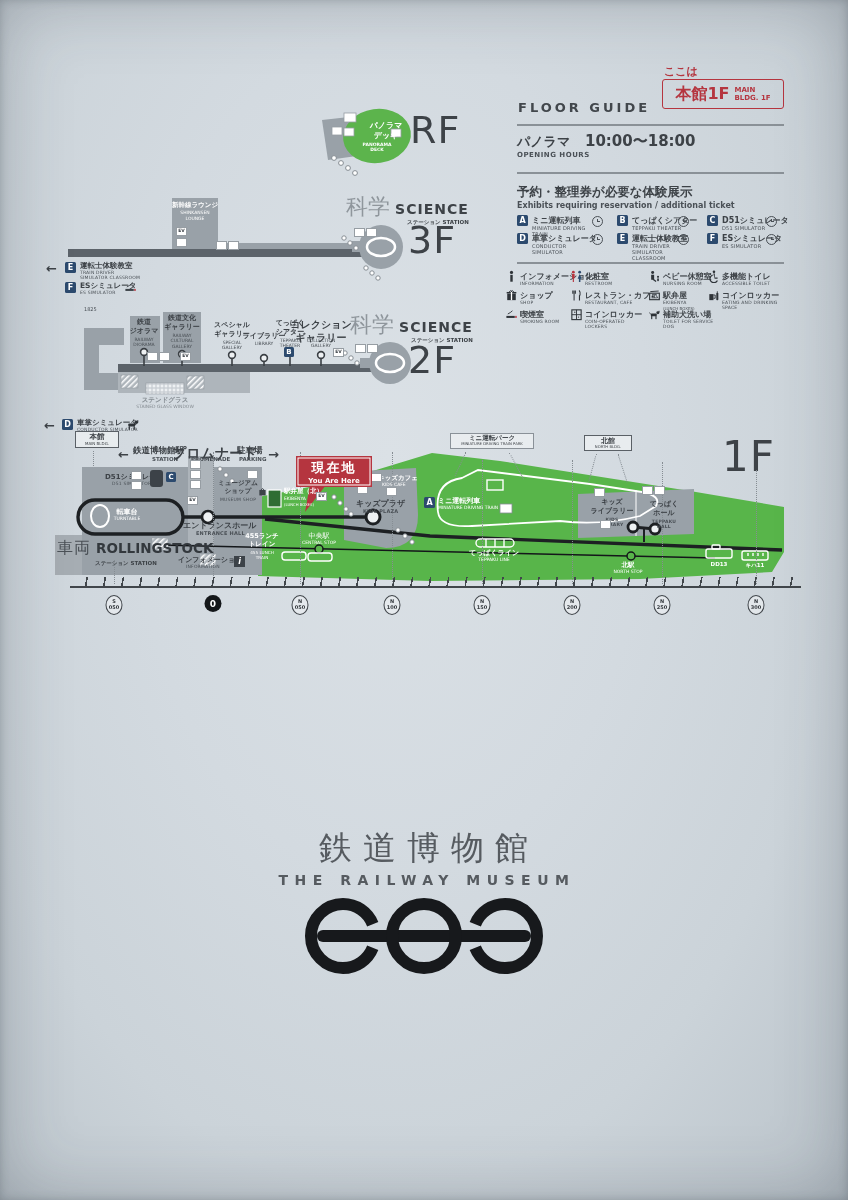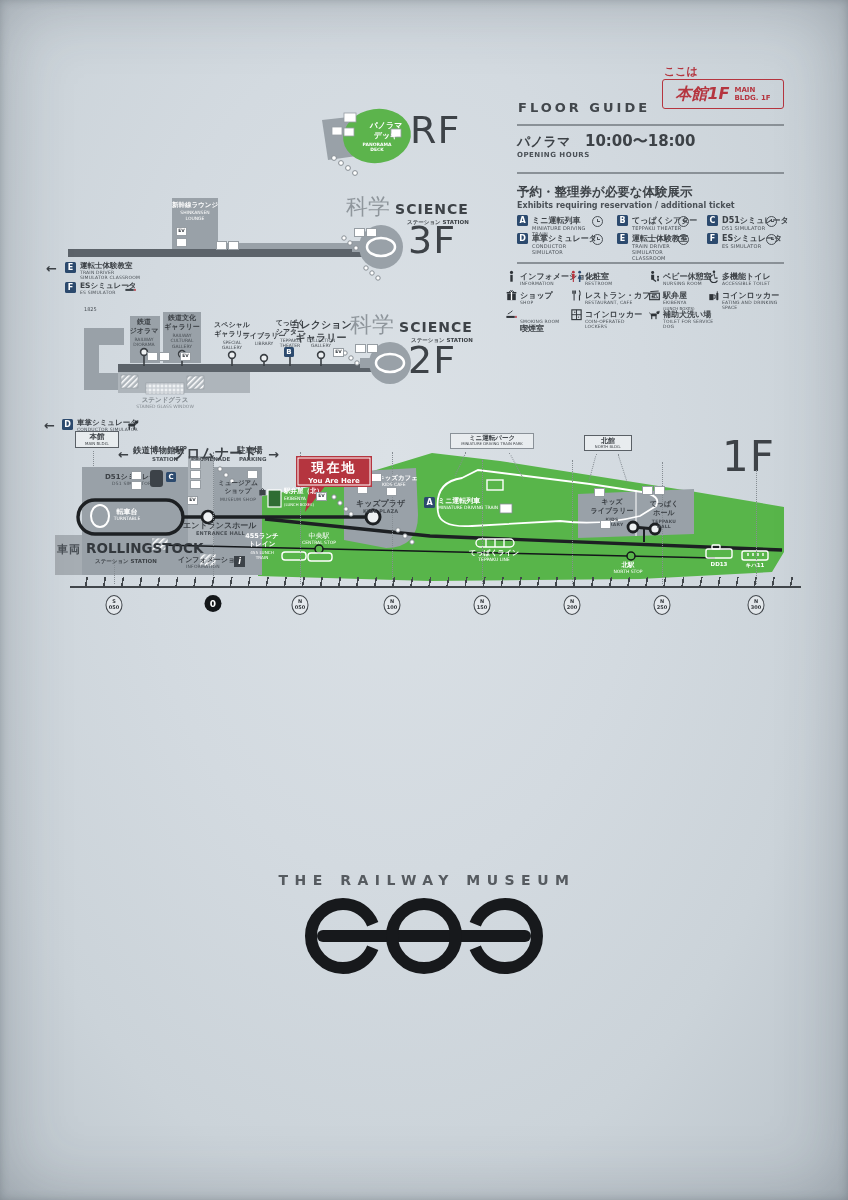--- a/index.html
+++ b/index.html
@@ -198,21 +198,21 @@
       <circle cx="343" cy="936" r="32" stroke-width="12" pathLength="100" stroke-dasharray="0 6 88 6"></circle>
       <circle cx="424" cy="936" r="32" stroke-width="12"></circle>
       <circle cx="505" cy="936" r="32" stroke-width="12" pathLength="100" stroke-dasharray="44 12 44"></circle>
     </g>
   </svg>
 
   <div class="abs" style="left:518px;top:100px;font-size:13px;font-weight:bold;letter-spacing:3px;color:#42474c;">FLOOR GUIDE</div>
   <div class="abs" style="left:664px;top:64px;font-size:11px;font-weight:bold;color:#b5353f;">ここは</div>
   <div class="abs" style="left:662px;top:79px;width:120px;height:28px;border:1.5px solid #b5353f;border-radius:3px;
               display:flex;align-items:center;justify-content:center;gap:5px;color:#b5353f;">
-    <span style="font-size:16px;font-weight:bold;font-style:italic;">本館1F</span>
+    <span style="font-size:16px;font-weight:bold;">本館1F</span>
     <span class="pre" style="font-size:7px;font-weight:bold;line-height:1.2;">MAIN
 BLDG. 1F</span>
   </div>
   <div class="rule" style="left:517px;top:124px;width:267px;"></div>
   <div class="abs" style="left:517px;top:133px;font-size:13px;font-weight:bold;">パノラマ</div>
   <div class="abs" style="left:585px;top:132px;font-size:15px;font-weight:bold;">10:00〜18:00</div>
   <div class="abs en" style="left:517px;top:151px;font-size:7px;font-weight:bold;letter-spacing:.5px;">OPENING HOURS</div>
   <div class="rule" style="left:517px;top:172px;width:267px;"></div>
 
   <div class="abs" style="left:517px;top:184px;font-size:12.5px;font-weight:bold;">予約・整理券が必要な体験展示</div>
@@ -317,21 +317,21 @@
       <rect x="10.6" y="2.5" width="1" height="1.6" fill="#2e3338"></rect>
     </svg>
   <div class="abs jp lbl8" style="left:722px;top:290px;">コインロッカー</div>
   <div class="abs en sub45" style="left:722px;top:300px;width:60px;">EATING AND DRINKING SPACE</div>
 
   <svg class="legend-icon" viewBox="0 0 14 14" style="left:505px;top:308px;">
     <rect x="1.5" y="8.5" width="9" height="2.2" fill="#2e3338"></rect>
       <rect x="11" y="8.5" width="1.6" height="2.2" fill="#b5353f"></rect>
     <path d="M3,6.5 q3,-1.5 5,-3.5" stroke="#2e3338" stroke-width="1" fill="none"></path>
     </svg>
-  <div class="abs jp lbl8" style="left:520px;top:323px;">喫煙室</div>
+  <div class="abs jp lbl8" style="left:520px;top:309px;">喫煙室</div>
   <div class="abs en sub45" style="left:520px;top:319px;">SMOKING ROOM</div>
 
   <svg class="legend-icon" viewBox="0 0 14 14" style="left:570px;top:308px;">
     <rect x="2" y="2" width="10" height="10.5" fill="none" stroke="#2e3338" stroke-width="1.2"></rect>
     <line x1="7" y1="2" x2="7" y2="12.5" stroke="#2e3338" stroke-width="1"></line>
     <line x1="2" y1="7.2" x2="12" y2="7.2" stroke="#2e3338" stroke-width="1"></line>
     <circle cx="5.2" cy="4.6" r="0.7" fill="#2e3338"></circle>
       <circle cx="9.2" cy="9.8" r="0.7" fill="#2e3338"></circle>
     </svg>
   <div class="abs jp lbl8" style="left:585px;top:309px;">コインロッカー</div>
@@ -479,21 +479,21 @@
   <div class="abs c en sub45" style="left:238px;top:497px;z-index:3;">MUSEUM SHOP</div>
   <svg class="abs" viewBox="0 0 14 14" width="11" height="11" style="left:257px;top:486px;z-index:3;">
     <rect x="3" y="5" width="8" height="7" fill="#3c4248"></rect>
       <path d="M5,5 q2,-3.5 4,0" stroke="#3c4248" stroke-width="1.2" fill="none"></path>
     </svg>
 
   <div class="abs jp" style="left:183px;top:520px;font-size:8px;z-index:3;">エントランスホール</div>
   <div class="abs en sub5" style="left:196px;top:530px;font-weight:bold;z-index:3;">ENTRANCE HALL</div>
 
   <div class="abs" style="left:57px;top:538px;z-index:3;">
-    <span style="font-size:11px;font-weight:700;color:#4a5056;letter-spacing:1px;">車両</span>
+    <span style="font-size:16px;font-weight:400;color:#4a5056;letter-spacing:1px;">車両</span>
     <span style="font-size:13.5px;font-weight:bold;color:#33383d;">ROLLINGSTOCK</span>
     <div style="font-size:5.5px;font-weight:bold;color:#3d4247;margin-left:38px;margin-top:1px;">ステーション STATION</div>
   </div>
 
   <div class="abs jp" style="left:178px;top:555px;font-size:7px;z-index:3;">インフォメーション</div>
   <div class="abs en sub45" style="left:186px;top:564px;z-index:3;">INFORMATION</div>
   <div class="mi-dark abs" style="left:234px;top:556px;width:11px;height:11px;font-size:8px;font-style:italic;font-weight:bold;display:flex;align-items:center;justify-content:center;z-index:3;">i</div>
 
   <div class="abs c w pre" style="left:262px;top:532px;font-size:6.5px;font-weight:bold;line-height:1.3;z-index:3;">455ランチ
 トレイン</div>
@@ -595,15 +595,16 @@
     </div>
   <div class="rmark" style="left:662px;top:595px;">
     <span>N</span>
       <span>250</span>
     </div>
   <div class="rmark" style="left:756px;top:595px;">
     <span>N</span>
       <span>300</span>
     </div>
 
+  <div class="abs c" style="left:429px;top:826px;font-size:33px;font-weight:500;color:#565b60;letter-spacing:11px;white-space:nowrap;">鉄道博物館</div>
   <div class="abs c" style="left:427px;top:872px;font-size:14px;font-weight:bold;color:#565b60;letter-spacing:6.5px;white-space:nowrap;">THE RAILWAY MUSEUM</div>
 
 </div>
 
 </body></html>

